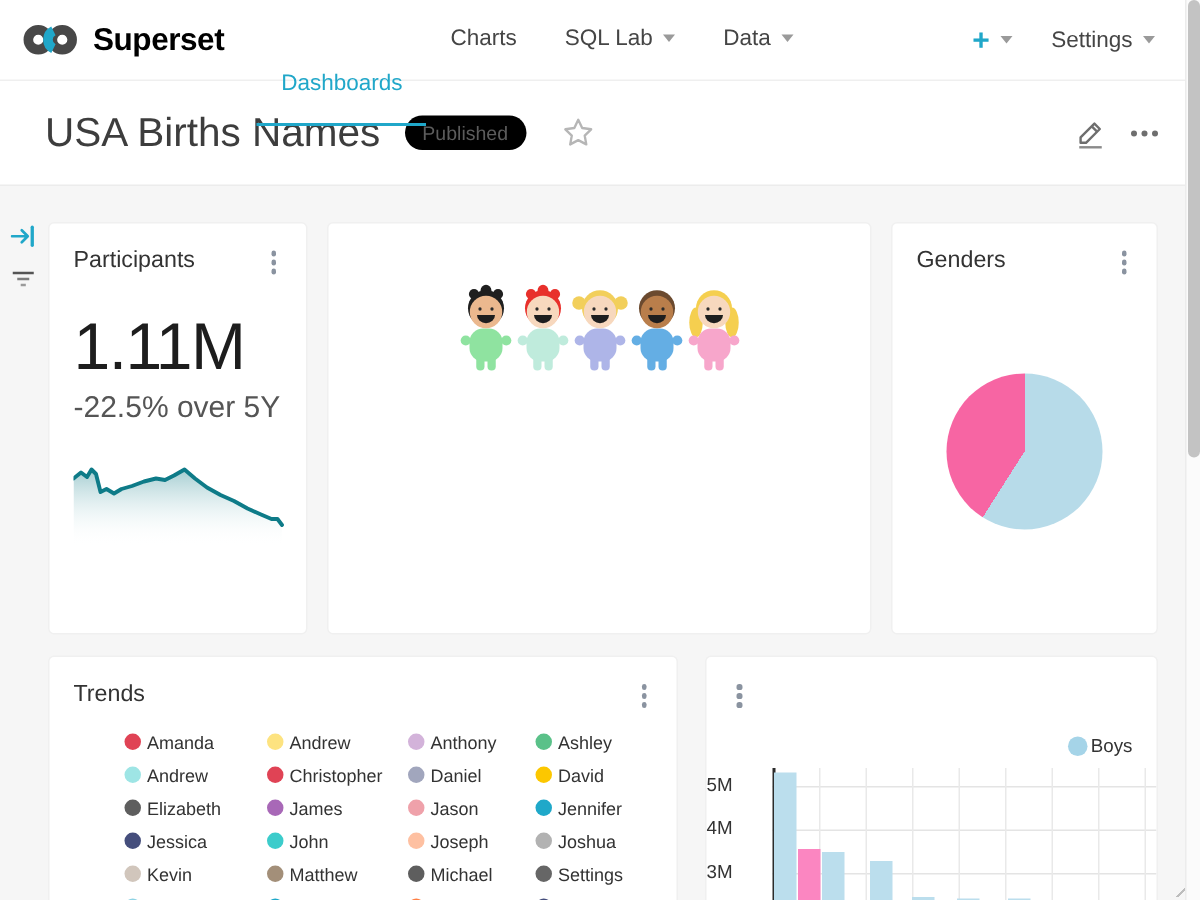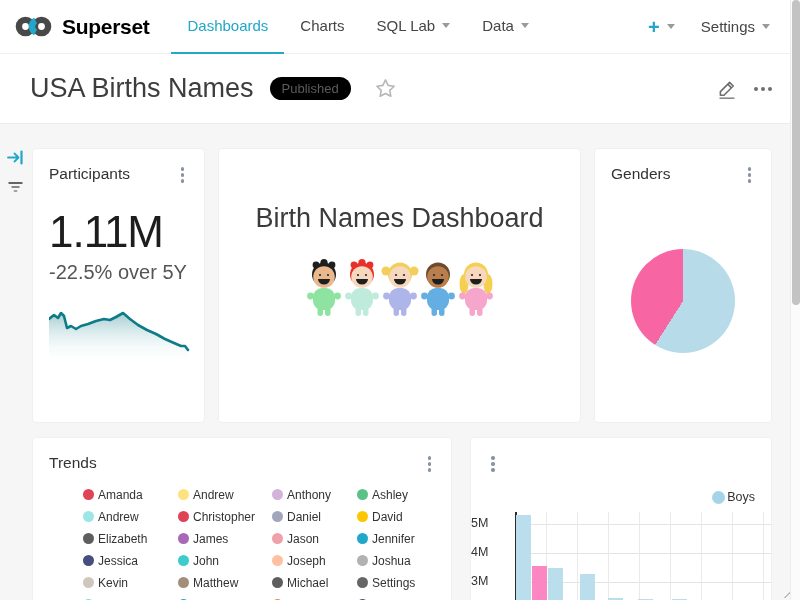--- a/index.html
+++ b/index.html
@@ -15,21 +15,21 @@
     background:#fff; border-bottom:1px solid #EFEFEF;
     display:flex; align-items:center; z-index:5;
   }
   .brand { display:flex; align-items:center; gap:8px; margin-left:14px; }
   .brand-name { font-size:21px; font-weight:700; color:#000000; letter-spacing:-0.3px; }
   #nav-items { display:flex; height:54px; margin-left:22px; }
   .nav-item {
     display:flex; align-items:center; height:54px; padding:0 16px;
     font-size:15px; color:#454545; cursor:pointer; border-bottom:2px solid transparent;
   }
-  .nav-item.active { color:#20A7C9; border-bottom-color:#20A7C9; }
+  .nav-item.active { color:#20A7C9; border-bottom-color:#20A7C9;margin-top:30px; }
   .caret {
     display:inline-block; width:0; height:0; margin-left:7px;
     border-left:4px solid transparent; border-right:4px solid transparent;
     border-top:5px solid #9a9a9a;
   }
   #nav-right { margin-left:auto; display:flex; align-items:center; gap:26px; margin-right:30px; }
   .plus-btn { display:flex; align-items:center; cursor:pointer; }
   .plus-glyph { color:#20A7C9; font-size:20px; font-weight:700; line-height:1; }
   .settings-btn { display:flex; align-items:center; font-size:15px; color:#454545; cursor:pointer; }
   
@@ -196,21 +196,20 @@
             <stop offset="0" stop-color="rgba(15,123,134,0.38)"></stop>
             <stop offset="1" stop-color="rgba(255,255,255,0)"></stop>
           </linearGradient>
         </defs>
         <path id="spark-area" fill="url(#sparkfill)" d="M0,19 L5,15 L9,18 L12,13 L15,16 L18,28 L22,26 L27,29 L32,26 L39,24 L47,21 L55,19 L61,20 L67,17 L74,13 L81,19 L89,25 L98,30 L107,34 L116,39 L125,43 L132,46 L136,46 L139,50 L139,64 L0,64 Z"></path>
         <path id="spark-line" fill="none" stroke-width="2.6" stroke-linejoin="round" stroke-linecap="round" d="M0,19 L5,15 L9,18 L12,13 L15,16 L18,28 L22,26 L27,29 L32,26 L39,24 L47,21 L55,19 L61,20 L67,17 L74,13 L81,19 L89,25 L98,30 L107,34 L116,39 L125,43 L132,46 L136,46 L139,50" stroke="#0E7B88"></path>
       </svg>
     </div>
 
     <div class="card" id="card-hero">
-      <div id="hero-heading">Birth Names Dashboard</div>
       <svg id="kids" width="190" height="60" viewBox="0 0 190 60">
           <g transform="translate(0,0)">
             <circle cx="11" cy="7" r="3.4" fill="#1f1f1f"></circle>
             <circle cx="19" cy="4.5" r="3.6" fill="#1f1f1f"></circle>
             <circle cx="27" cy="7" r="3.4" fill="#1f1f1f"></circle>
             <rect x="12.5" y="48" width="5.5" height="10" rx="2.7" fill="#8FE3A0"></rect>
             <rect x="20" y="48" width="5.5" height="10" rx="2.7" fill="#8FE3A0"></rect>
             <rect x="8" y="30" width="22" height="22" rx="9" fill="#8FE3A0"></rect>
             <circle cx="5.5" cy="38" r="3.4" fill="#8FE3A0"></circle>
             <circle cx="32.5" cy="38" r="3.4" fill="#8FE3A0"></circle>

